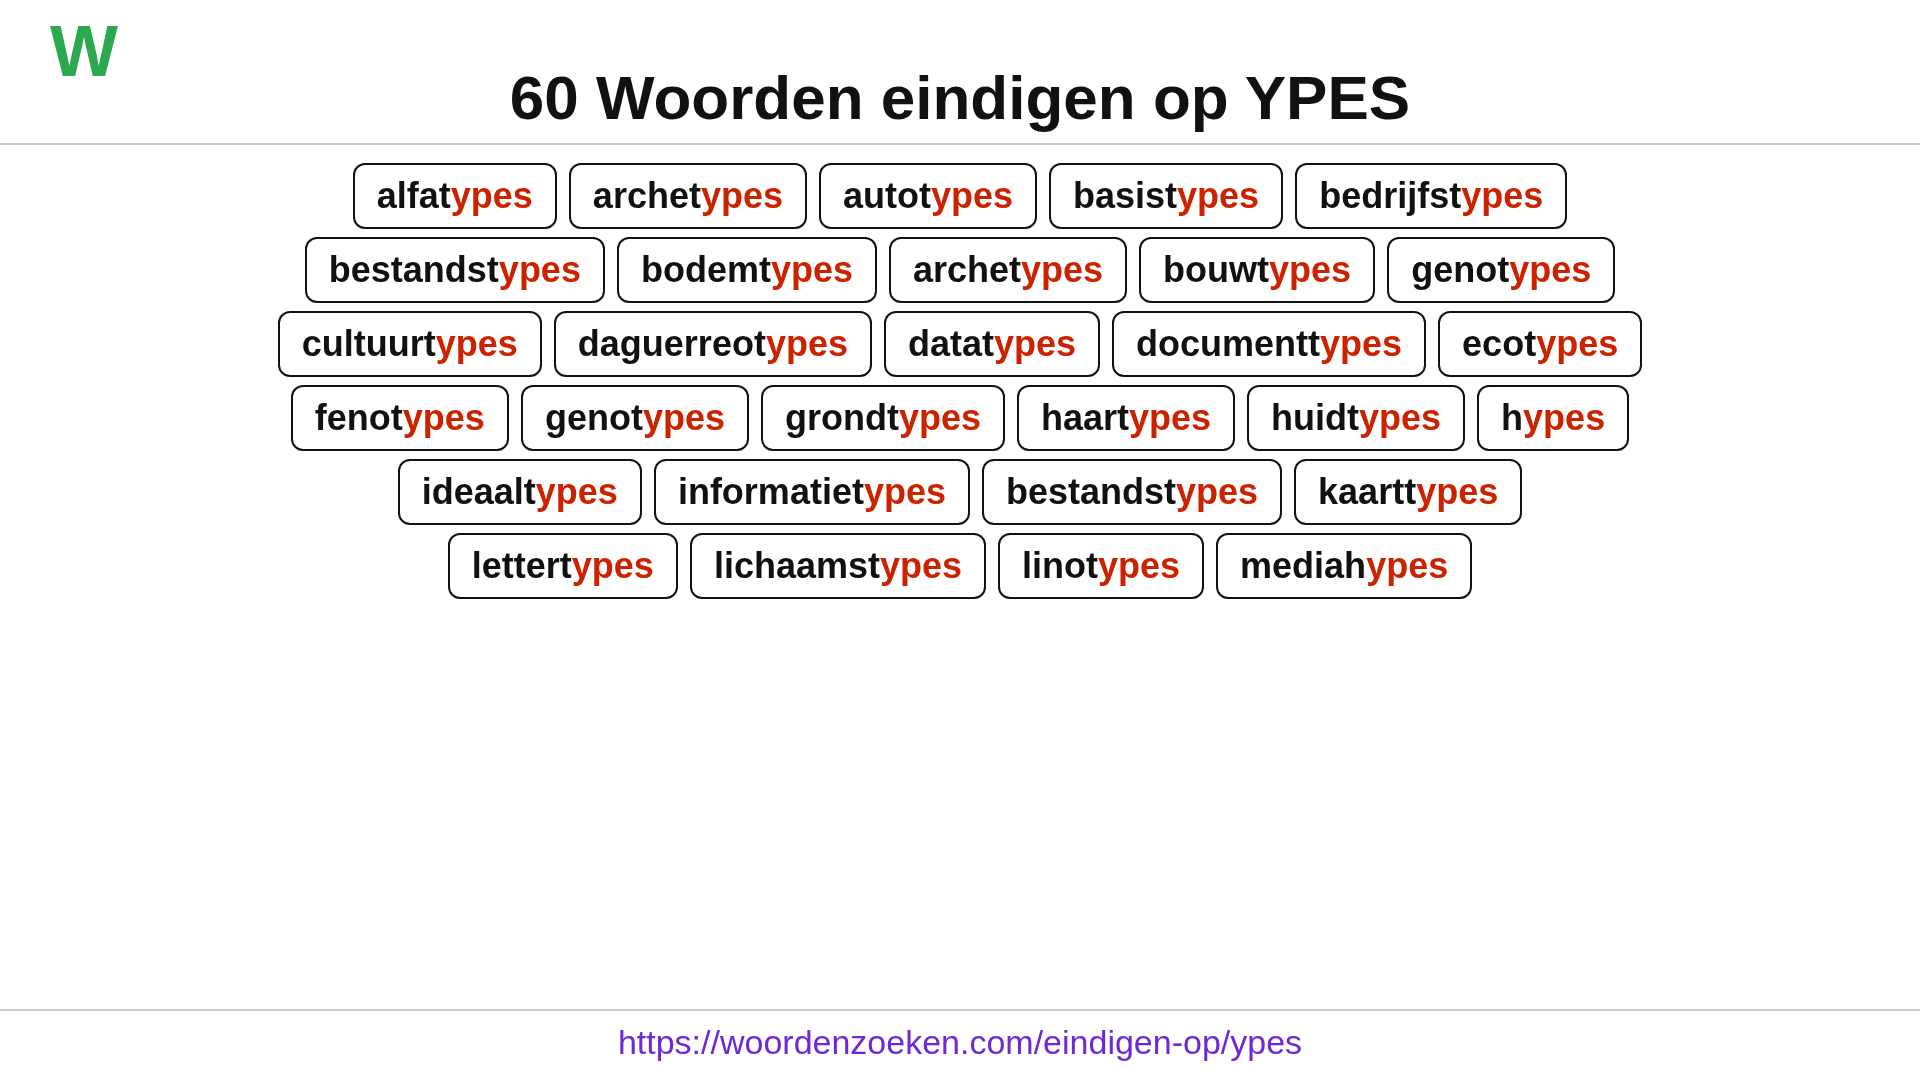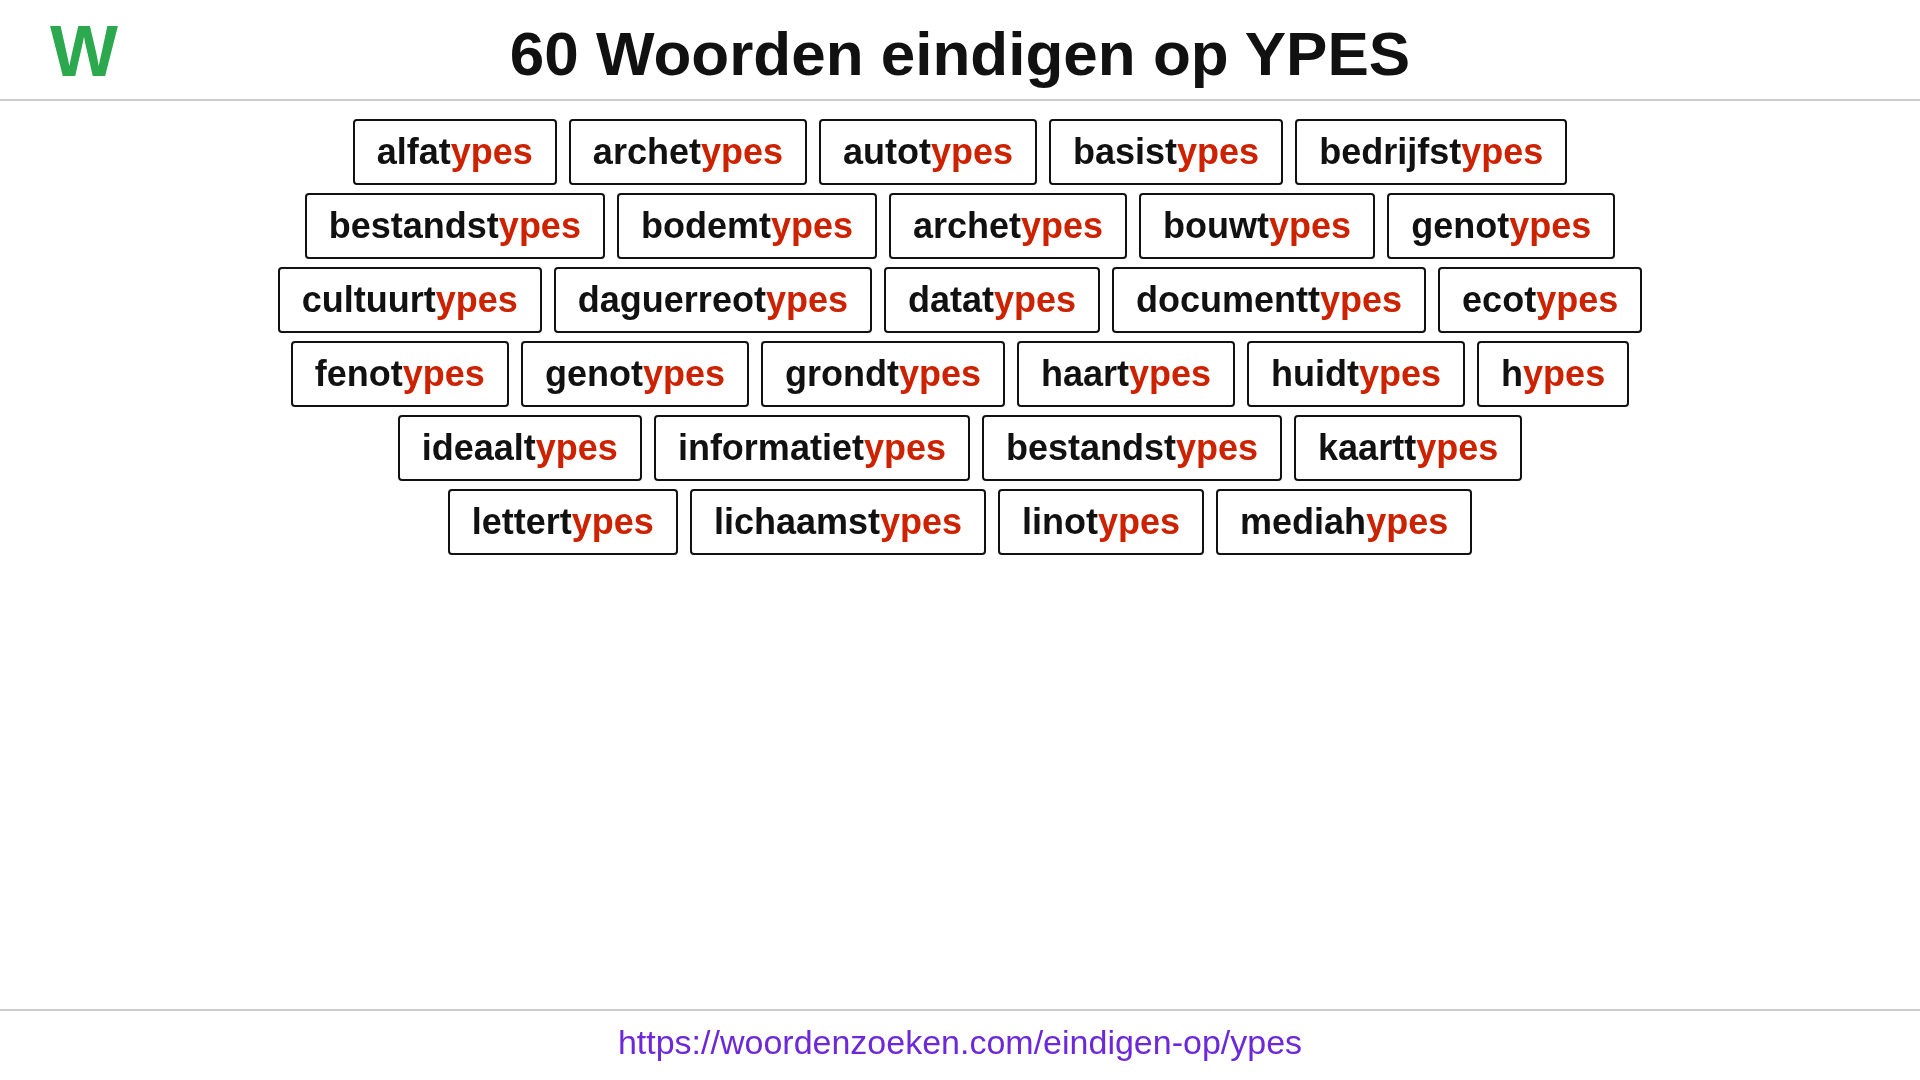--- a/index.html
+++ b/index.html
@@ -31,41 +31,42 @@
       font-weight: 900;
       color: #2ca84e;
       line-height: 1;
     }
 
     .title {
       font-size: 62px;
       font-weight: 900;
       color: #111;
       text-align: center;
+      margin-top: 44px;
     }
 
     .words-container {
       flex: 1;
       display: flex;
       flex-direction: column;
       justify-content: flex-start;
       padding: 18px 50px 10px 50px;
       gap: 8px;
     }
 
     .word-row {
       display: flex;
       flex-direction: row;
       justify-content: center;
       gap: 12px;
     }
 
     .word-box {
       border: 2.5px solid #111;
-      border-radius: 4px;
+      border-radius: 12px;
       padding: 10px 22px;
       font-size: 36px;
       font-weight: 700;
       white-space: nowrap;
       color: #111;
       display: inline-flex;
       align-items: center;
     }
 
     .word-box .suffix {

